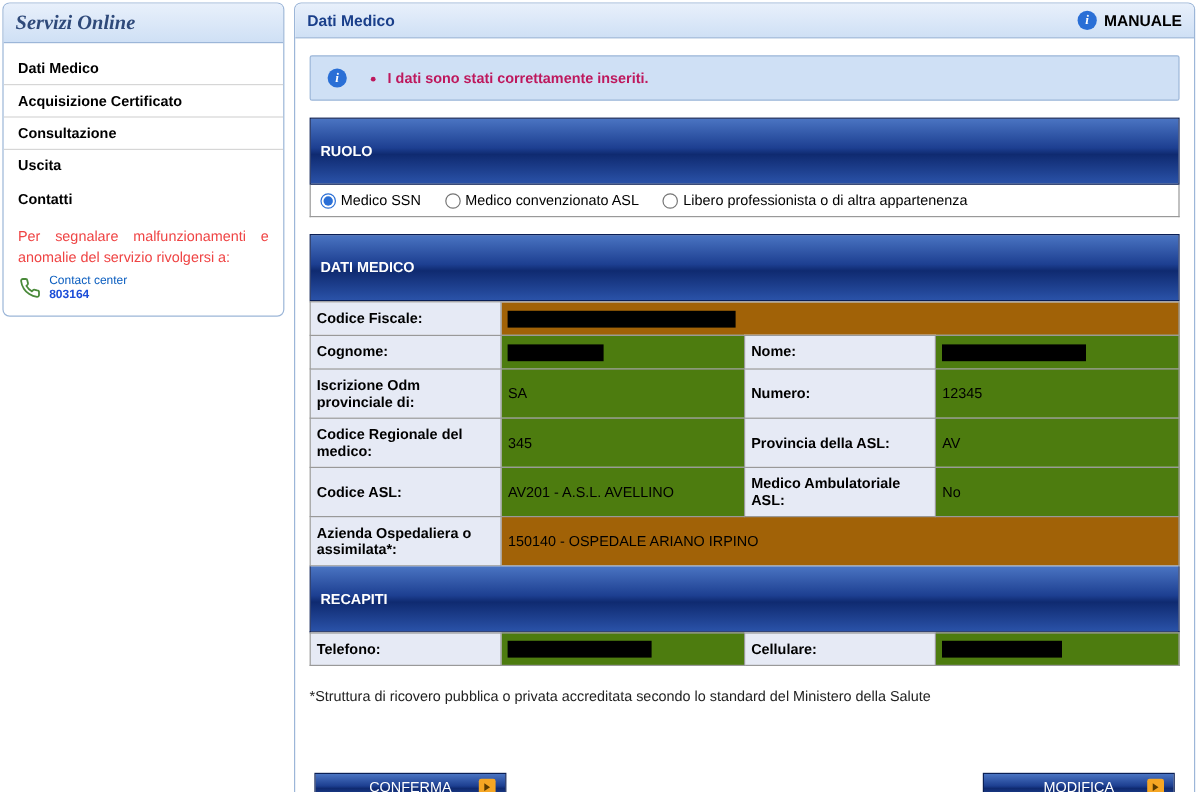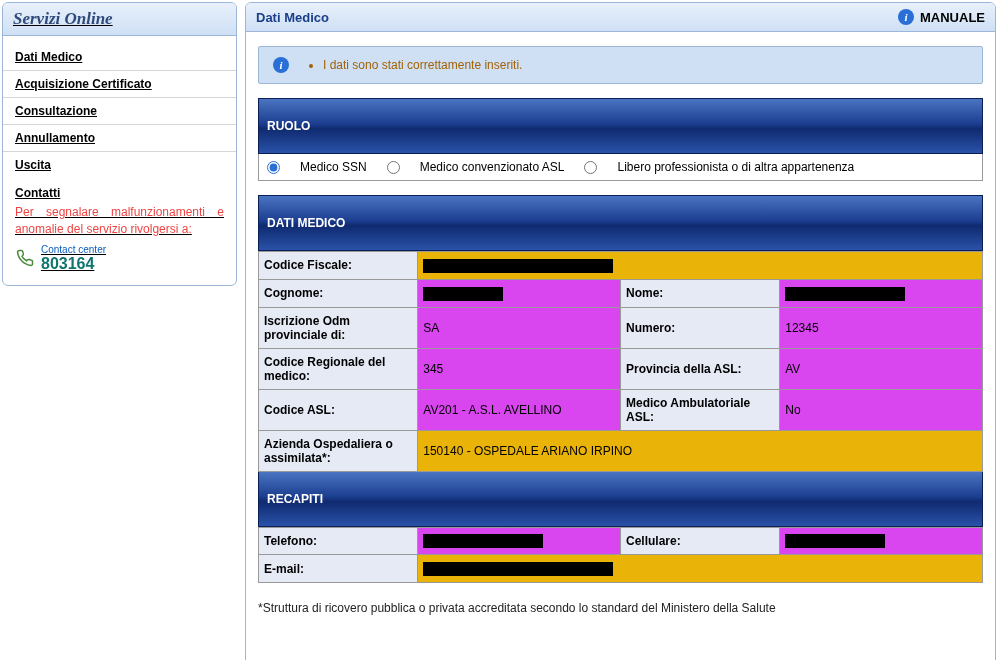--- a/index.html
+++ b/index.html
@@ -18,21 +18,20 @@
     padding: 2px;
   }
   
   .sidebar {
     width: 235px;
     border: 1px solid #9cb6d8;
     border-radius: 6px;
     overflow: hidden;
     background: #fff;
     align-self: flex-start;
-    text-decoration: underline;
   }
   .sidebar-header {
     background: linear-gradient(#e8f0fb, #cfe0f5);
     color: #2f4a7a;
     font-style: italic;
     font-family: Georgia, 'Times New Roman', serif;
     font-size: 17px;
     font-weight: bold;
     padding: 6px 10px;
     border-bottom: 1px solid #9cb6d8;
@@ -43,39 +42,39 @@
     padding: 6px 12px;
     border-bottom: 1px solid #d6d6d6;
     color: #000;
     font-weight: bold;
     cursor: pointer;
   }
   .sidebar-item:last-child { border-bottom: none; }
   .contatti {
     padding: 8px 12px 12px 12px;
   }
-  .contatti-title { font-weight: bold; margin-bottom: 4px; }
+  .contatti-title { font-weight: bold; margin-bottom: 16px; }
   .contatti-text {
     color: #ef4444;
     text-align: justify;
     line-height: 1.4;
   }
   .contact-line {
     display: flex;
     align-items: center;
     gap: 6px;
     margin-top: 6px;
   }
   .phone-icon {
     width: 20px; height: 22px;
     display: inline-flex; align-items: center; justify-content: center;
     color: #4a8a3a;
   }
   .contact-label { color: #0a5dbf; font-size: 10px; }
-  .contact-number { color: #0f766e; font-weight: bold; font-size: 16px; }
+  .contact-number { color: #1d4ed8; font-weight: bold; font-size: 10px; }
 
   
   .main {
     flex: 1;
     border: 1px solid #9cb6d8;
     border-radius: 6px;
     overflow: hidden;
     background: #fff;
   }
   .main-header {
@@ -103,58 +102,58 @@
 
   .info-banner {
     border: 1px solid #9cb6d8;
     background: #cfe0f5;
     padding: 10px 14px;
     display: flex; align-items: center; gap: 18px;
     border-radius: 2px;
     margin-bottom: 14px;
   }
   .info-banner ul { list-style: disc; margin-left: 16px; color: #2a4a7a; }
-  .info-banner li { color: #a16207; }
+  .info-banner li { color: #be185d; font-weight: bold; }
 
   .section-bar {
     background: linear-gradient(#4a74c2, #1d3f91 45%, #0f2a70 55%, #2a52a8);
     color: #fff;
     font-weight: bold;
     padding: 20px 8px;
     border: 1px solid #0a1f55;
     font-size: 12px;
   }
   .ruolo-body {
     border: 1px solid #999;
     border-top: none;
     padding: 6px 8px;
     display: flex; gap: 20px; align-items: center;
     margin-bottom: 14px;
   }
-  .radio-item { display: flex; align-items: center; gap: 20px; }
+  .radio-item { display: flex; align-items: center; gap: 4px; }
   .radio-item input { accent-color: #2a6fd6; }
 
   
   table.data-tbl {
     width: 100%;
     border-collapse: collapse;
   }
   table.data-tbl td {
     border: 1px solid #999;
     padding: 6px 5px;
     vertical-align: middle;
     font-size: 12px;
   }
   td.label-cell {
     background: #e6eaf5;
     font-weight: bold;
     width: 22%;
   }
-  td.value-cell { background: #d946ef; width: 28%; }
-  td.value-wide { background: #eab308; }
+  td.value-cell { background: #4d7c0f; width: 28%; }
+  td.value-wide { background: #a16207; }
   .redacted {
     display: inline-block;
     background: #000;
     height: 14px;
     vertical-align: middle;
   }
 
   .footnote {
     margin: 18px 0 10px 0;
     color: #222;
@@ -195,21 +194,20 @@
 <body>
 
 <div class="container">
 
   <aside class="sidebar">
     <div class="sidebar-header">Servizi Online</div>
     <nav class="sidebar-nav">
       <a class="sidebar-item">Dati Medico</a>
       <a class="sidebar-item">Acquisizione Certificato</a>
       <a class="sidebar-item">Consultazione</a>
-      <a class="sidebar-item">Annullamento</a>
       <a class="sidebar-item">Uscita</a>
     </nav>
     <div class="contatti">
       <div class="contatti-title">Contatti</div>
       <div class="contatti-text">Per segnalare malfunzionamenti e anomalie del servizio rivolgersi a:</div>
       <div class="contact-line">
         <span class="phone-icon">
           <svg viewBox="0 0 24 24" width="18" height="18" fill="none" stroke="currentColor" stroke-width="2">
               <path d="M22 16.9v3a2 2 0 0 1-2.2 2 19.8 19.8 0 0 1-8.6-3.1 19.5 19.5 0 0 1-6-6A19.8 19.8 0 0 1 2.1 4.2 2 2 0 0 1 4.1 2h3a2 2 0 0 1 2 1.7c.1.9.3 1.8.6 2.6a2 2 0 0 1-.5 2.1L8 9.7a16 16 0 0 0 6 6l1.3-1.2a2 2 0 0 1 2.1-.5c.8.3 1.7.5 2.6.6A2 2 0 0 1 22 16.9z"></path>
             </svg>
@@ -295,24 +293,20 @@
         </table>
 
       <div class="section-bar" style="border-top:none">RECAPITI</div>
       <table class="data-tbl">
         <tbody>
             <tr>
           <td class="label-cell">Telefono:</td>
           <td class="value-cell"><span class="redacted" style="width:120px"></span></td>
           <td class="label-cell">Cellulare:</td>
           <td class="value-cell"><span class="redacted" style="width:100px"></span></td>
-        </tr>
-        <tr>
-          <td class="label-cell">E-mail:</td>
-          <td class="value-wide" colspan="3"><span class="redacted" style="width:190px"></span></td>
         </tr>
       </tbody>
         </table>
 
       <div class="footnote">*Struttura di ricovero pubblica o privata accreditata secondo lo standard del Ministero della Salute</div>
 
       <div class="btn-row">
         <button class="action-btn">
           <span>CONFERMA</span>
           <span class="arrow">

